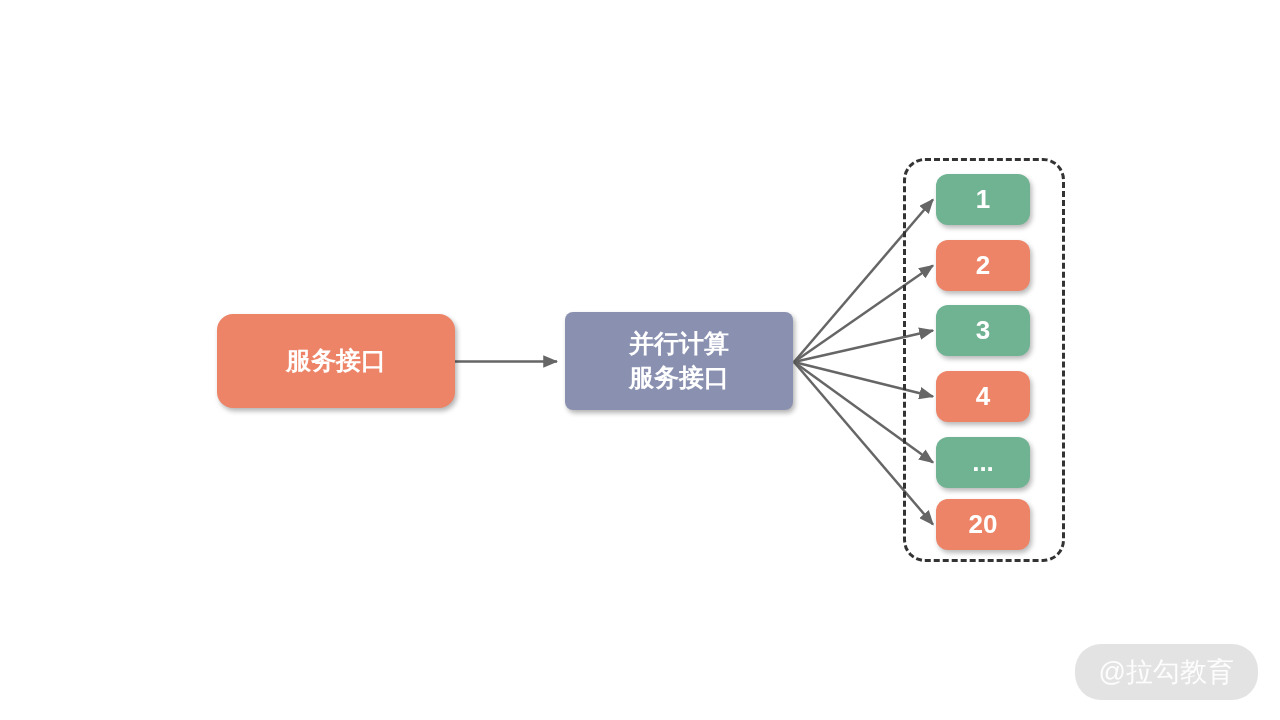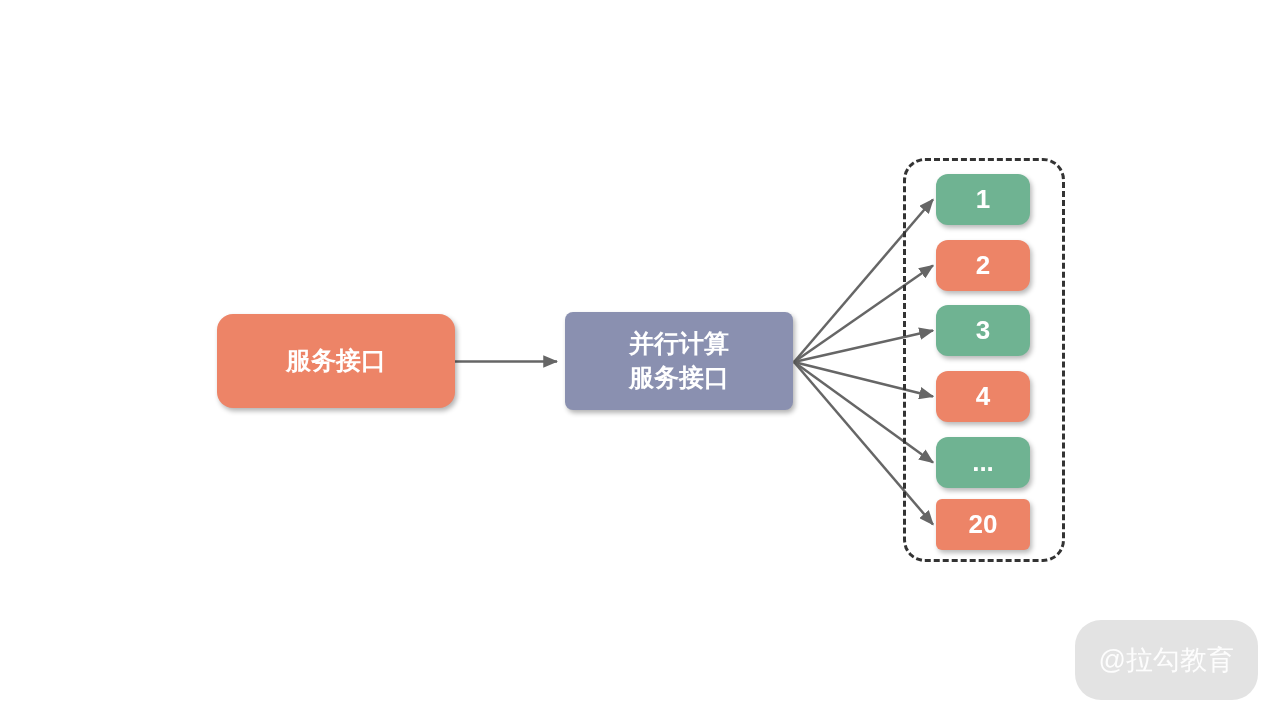--- a/index.html
+++ b/index.html
@@ -72,21 +72,21 @@
   .caption {
     position: absolute;
     left: 258px; top: 515px;
     font-size: 25px;
     color: var(--caption-color, #3D3D3D);
     white-space: nowrap;
   }
   .watermark {
     position: absolute;
     right: 22px; bottom: 20px;
-    padding: 24px 24px;
+    padding: 12px 24px;
     border-radius: 26px;
     background: var(--wm-bg, #E3E3E3);
     color: var(--wm-text, #FDFDFD);
     font-size: 27px;
     line-height: 1.2;
     white-space: nowrap;
   }
 </style>
 </head>
 <body>
@@ -120,21 +120,21 @@
   </div>
 
   <div class="dashed-container"></div>
 
   <div id="targets">
       <div class="target-node" style="top: 174px; background: rgb(111, 179, 146);">1</div>
       <div class="target-node" style="top: 240px; background: rgb(237, 132, 103);">2</div>
       <div class="target-node" style="top: 305px; background: rgb(111, 179, 146);">3</div>
       <div class="target-node" style="top: 371px; background: rgb(237, 132, 103);">4</div>
       <div class="target-node" style="top: 437px; background: rgb(111, 179, 146);">...</div>
-      <div class="target-node" style="top: 499px; background: rgb(237, 132, 103); border-radius: 6px;">20</div>
+      <div class="target-node" style="top: 499px; background: rgb(237, 132, 103);">20</div>
     </div>
 
 
   <div class="watermark">
     <span>@拉勾教育</span>
   </div>
 
 </div>
 
 </body></html>

